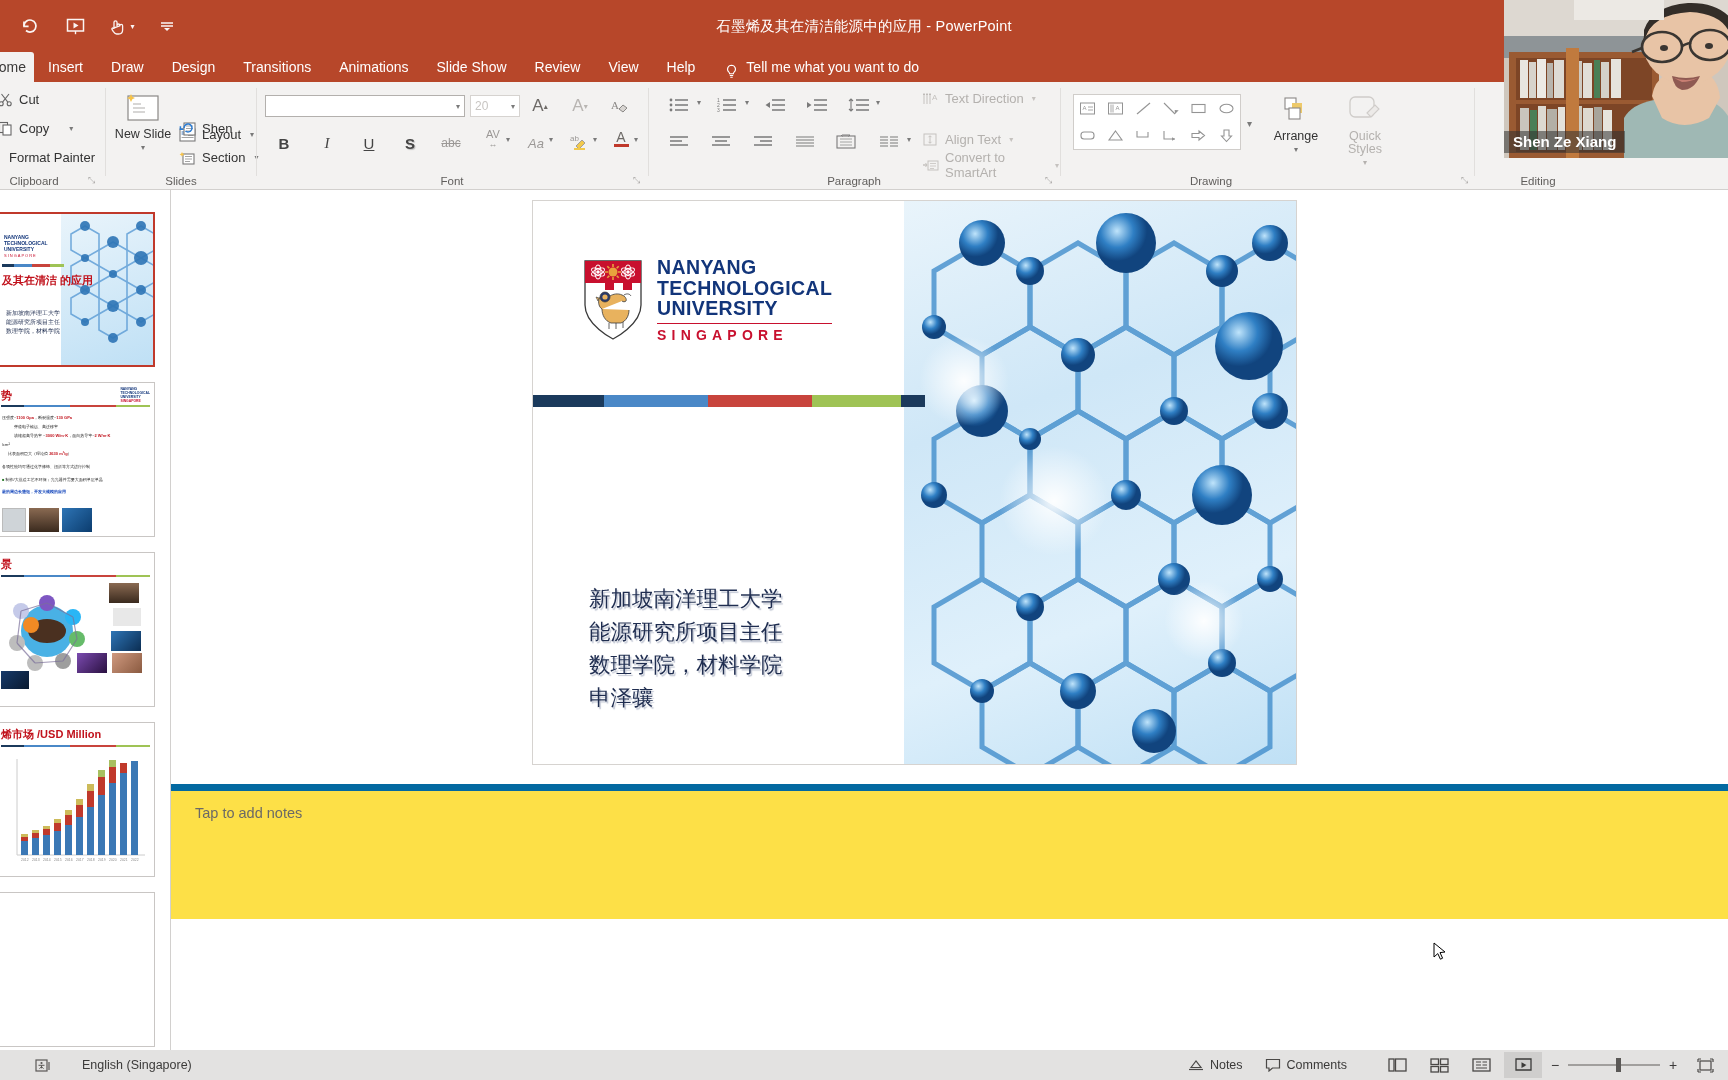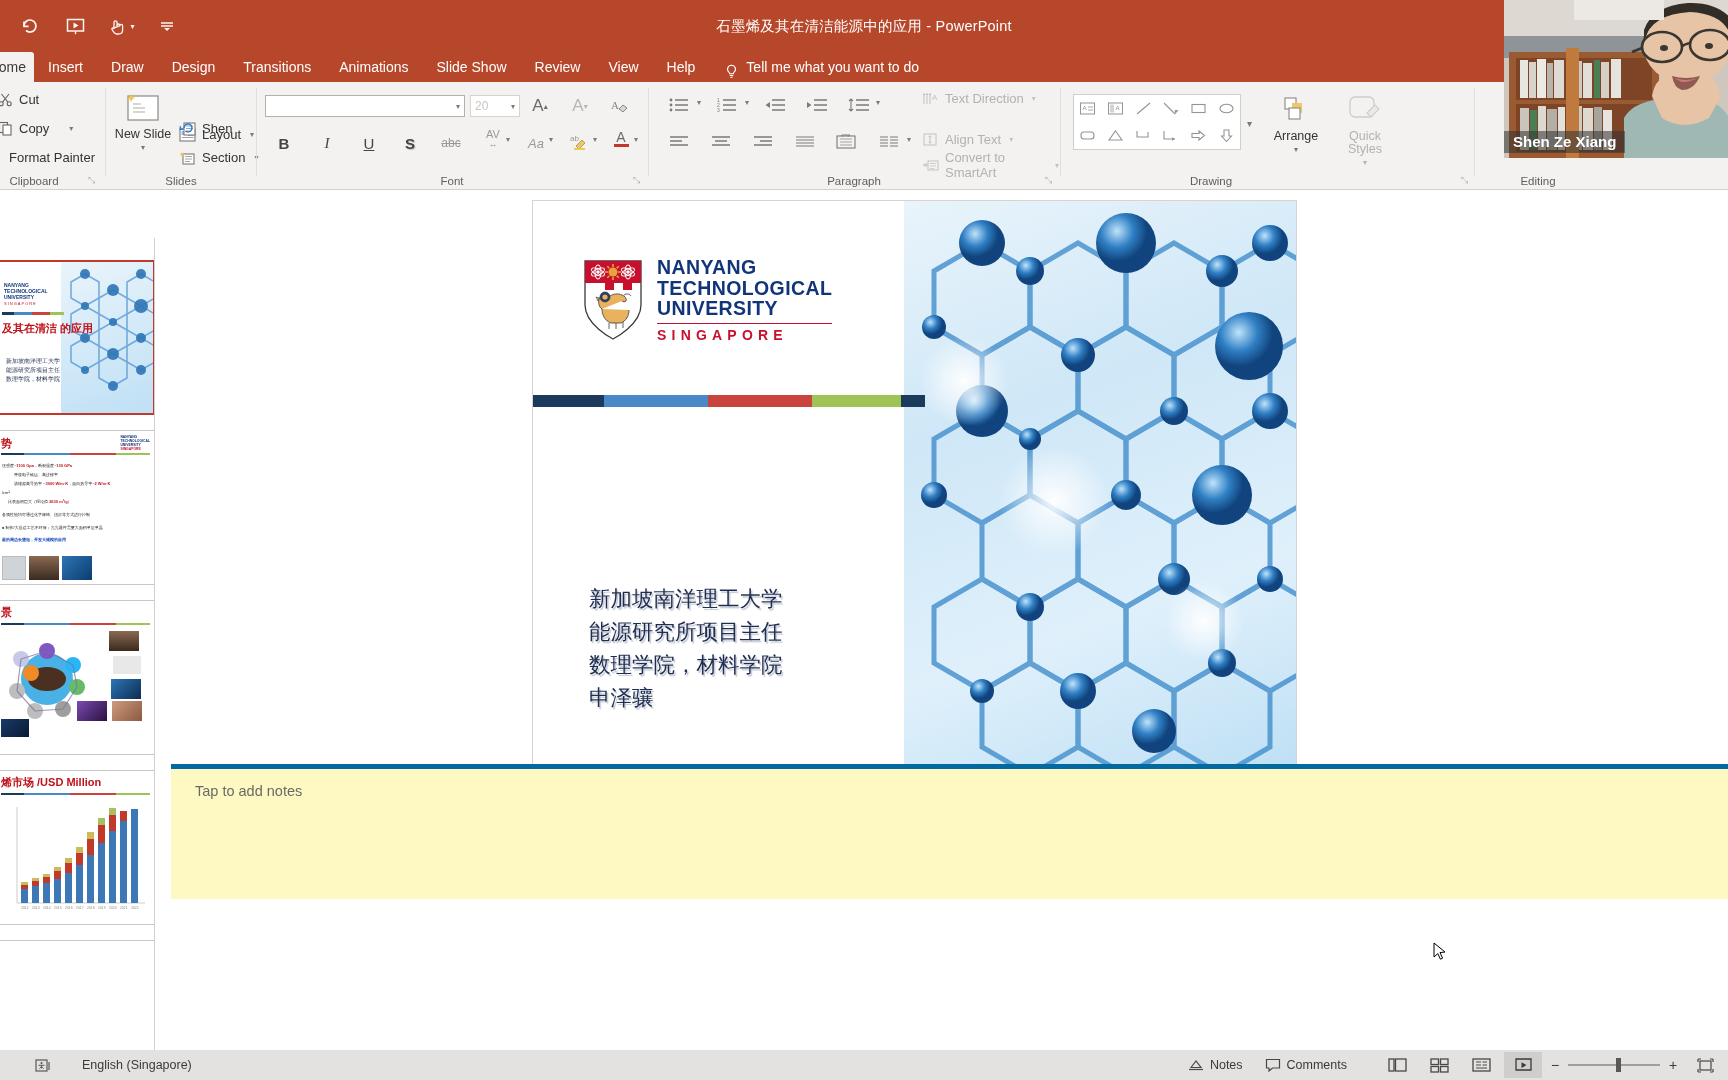--- a/index.html
+++ b/index.html
@@ -57,22 +57,22 @@
   .fbtn { width:28px; height:26px; display:flex; align-items:center; justify-content:center;
     font-size:15px; color:#444; }
   .fbtn.g { color:#9b9896; }
 
   .shapes { width:168px; height:56px; border:1px solid #d0cdca; background:#fff;
     display:grid; grid-template-columns:repeat(6,1fr); grid-template-rows:1fr 1fr;
     align-items:center; justify-items:center; }
   .shapes svg { opacity:.72; }
 
   
-  .thumbpane { position:absolute; left:0; top:190px; width:155px; bottom:30px;
-    background:#fff; border-right:1px solid #d2d0ce; overflow:hidden;margin-top:48px; }
+  .thumbpane { position:absolute; left:0; top:190px; width:171px; bottom:30px;
+    background:#fff; border-right:1px solid #d2d0ce; overflow:hidden; }
   .thumb { position:absolute; left:-24px; width:179px; background:#fff;
     border:1px solid #c9c6c4; }
   .thumb.sel { border:2px solid #c0392b; }
 
   
   .stage { position:absolute; left:171px; top:190px; right:0; height:594px;
     background:#fff; }
   .slide { position:absolute; left:362px; top:11px; width:763px; height:563px;
     background:#fff; box-shadow:0 0 0 1px #d6d3d0; overflow:hidden; }
 
@@ -89,22 +89,22 @@
 
   .colorbar { position:absolute; left:0; top:194px; width:392px; height:12px; display:flex; }
 
   .sld-title { position:absolute; left:48px; top:231px; width:430px;
     font-size:44px; line-height:50px; font-weight:bold; color:#c1121c;
     text-shadow:2px 2px 0 rgba(120,0,0,.35); letter-spacing:1px; }
   .sld-sub { position:absolute; left:56px; top:382px; font-size:21.5px; line-height:33px;
     color:#1f2d50; text-shadow:1.5px 1.5px 1px rgba(120,130,160,.45); }
 
   
-  .notespane { position:absolute; left:171px; top:764px; right:0; height:135px;
-    background:#fef9c3; border-top:5px solid #0369a1; }
+  .notespane { position:absolute; left:171px; top:784px; right:0; height:135px;
+    background:#fde047; border-top:7px solid #0369a1; }
   .notes-ph { position:absolute; left:24px; top:14px; font-size:14.5px; color:#6b6966; }
 
   
   .statusbar { position:absolute; left:0; bottom:0; width:1728px; height:30px;
     background:#e3e2e1; display:flex; align-items:center; font-size:12.5px; color:#3b3a39; }
   .sb-left { display:flex; align-items:flex-end; gap:12px; padding-left:26px; }
   .sb-right { margin-left:auto; display:flex; align-items:center; gap:4px; padding-right:4px; }
   .sb-item { display:flex; align-items:center; gap:6px; padding:0 9px; height:26px; }
   .viewbtn { width:38px; height:26px; display:flex; align-items:center; justify-content:center; }
   .viewbtn.active { background:#cfcecd; }

